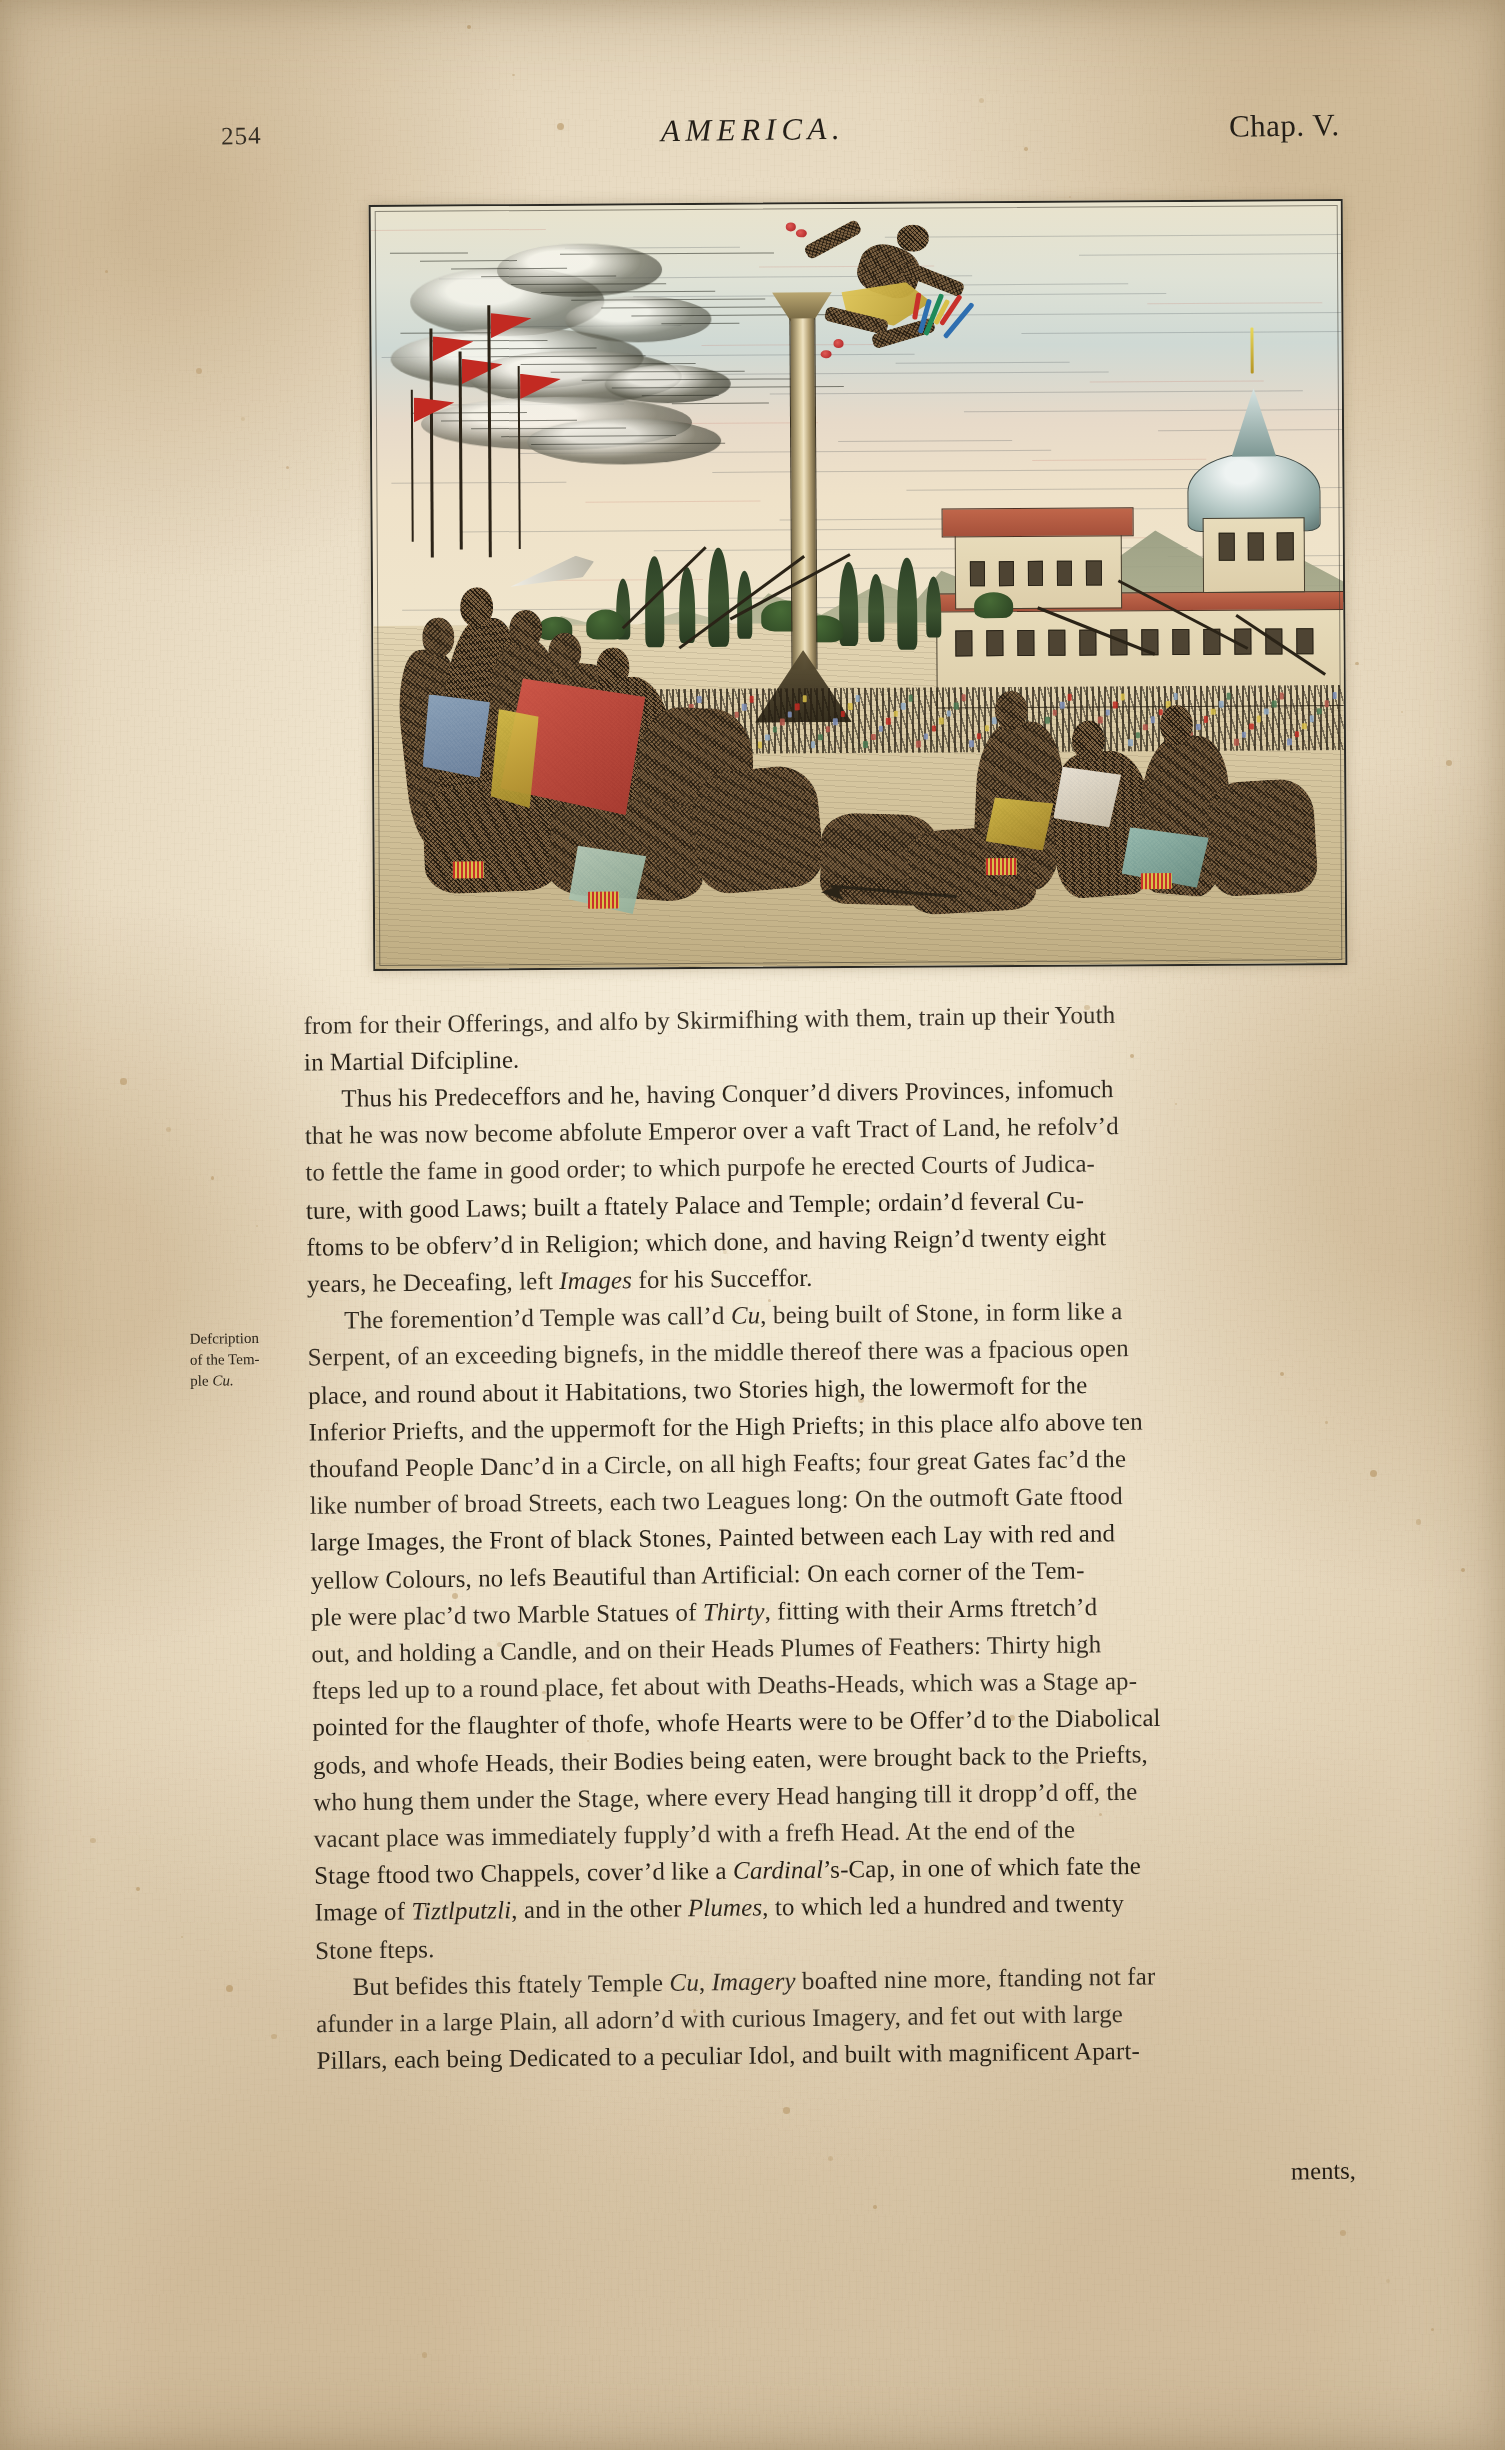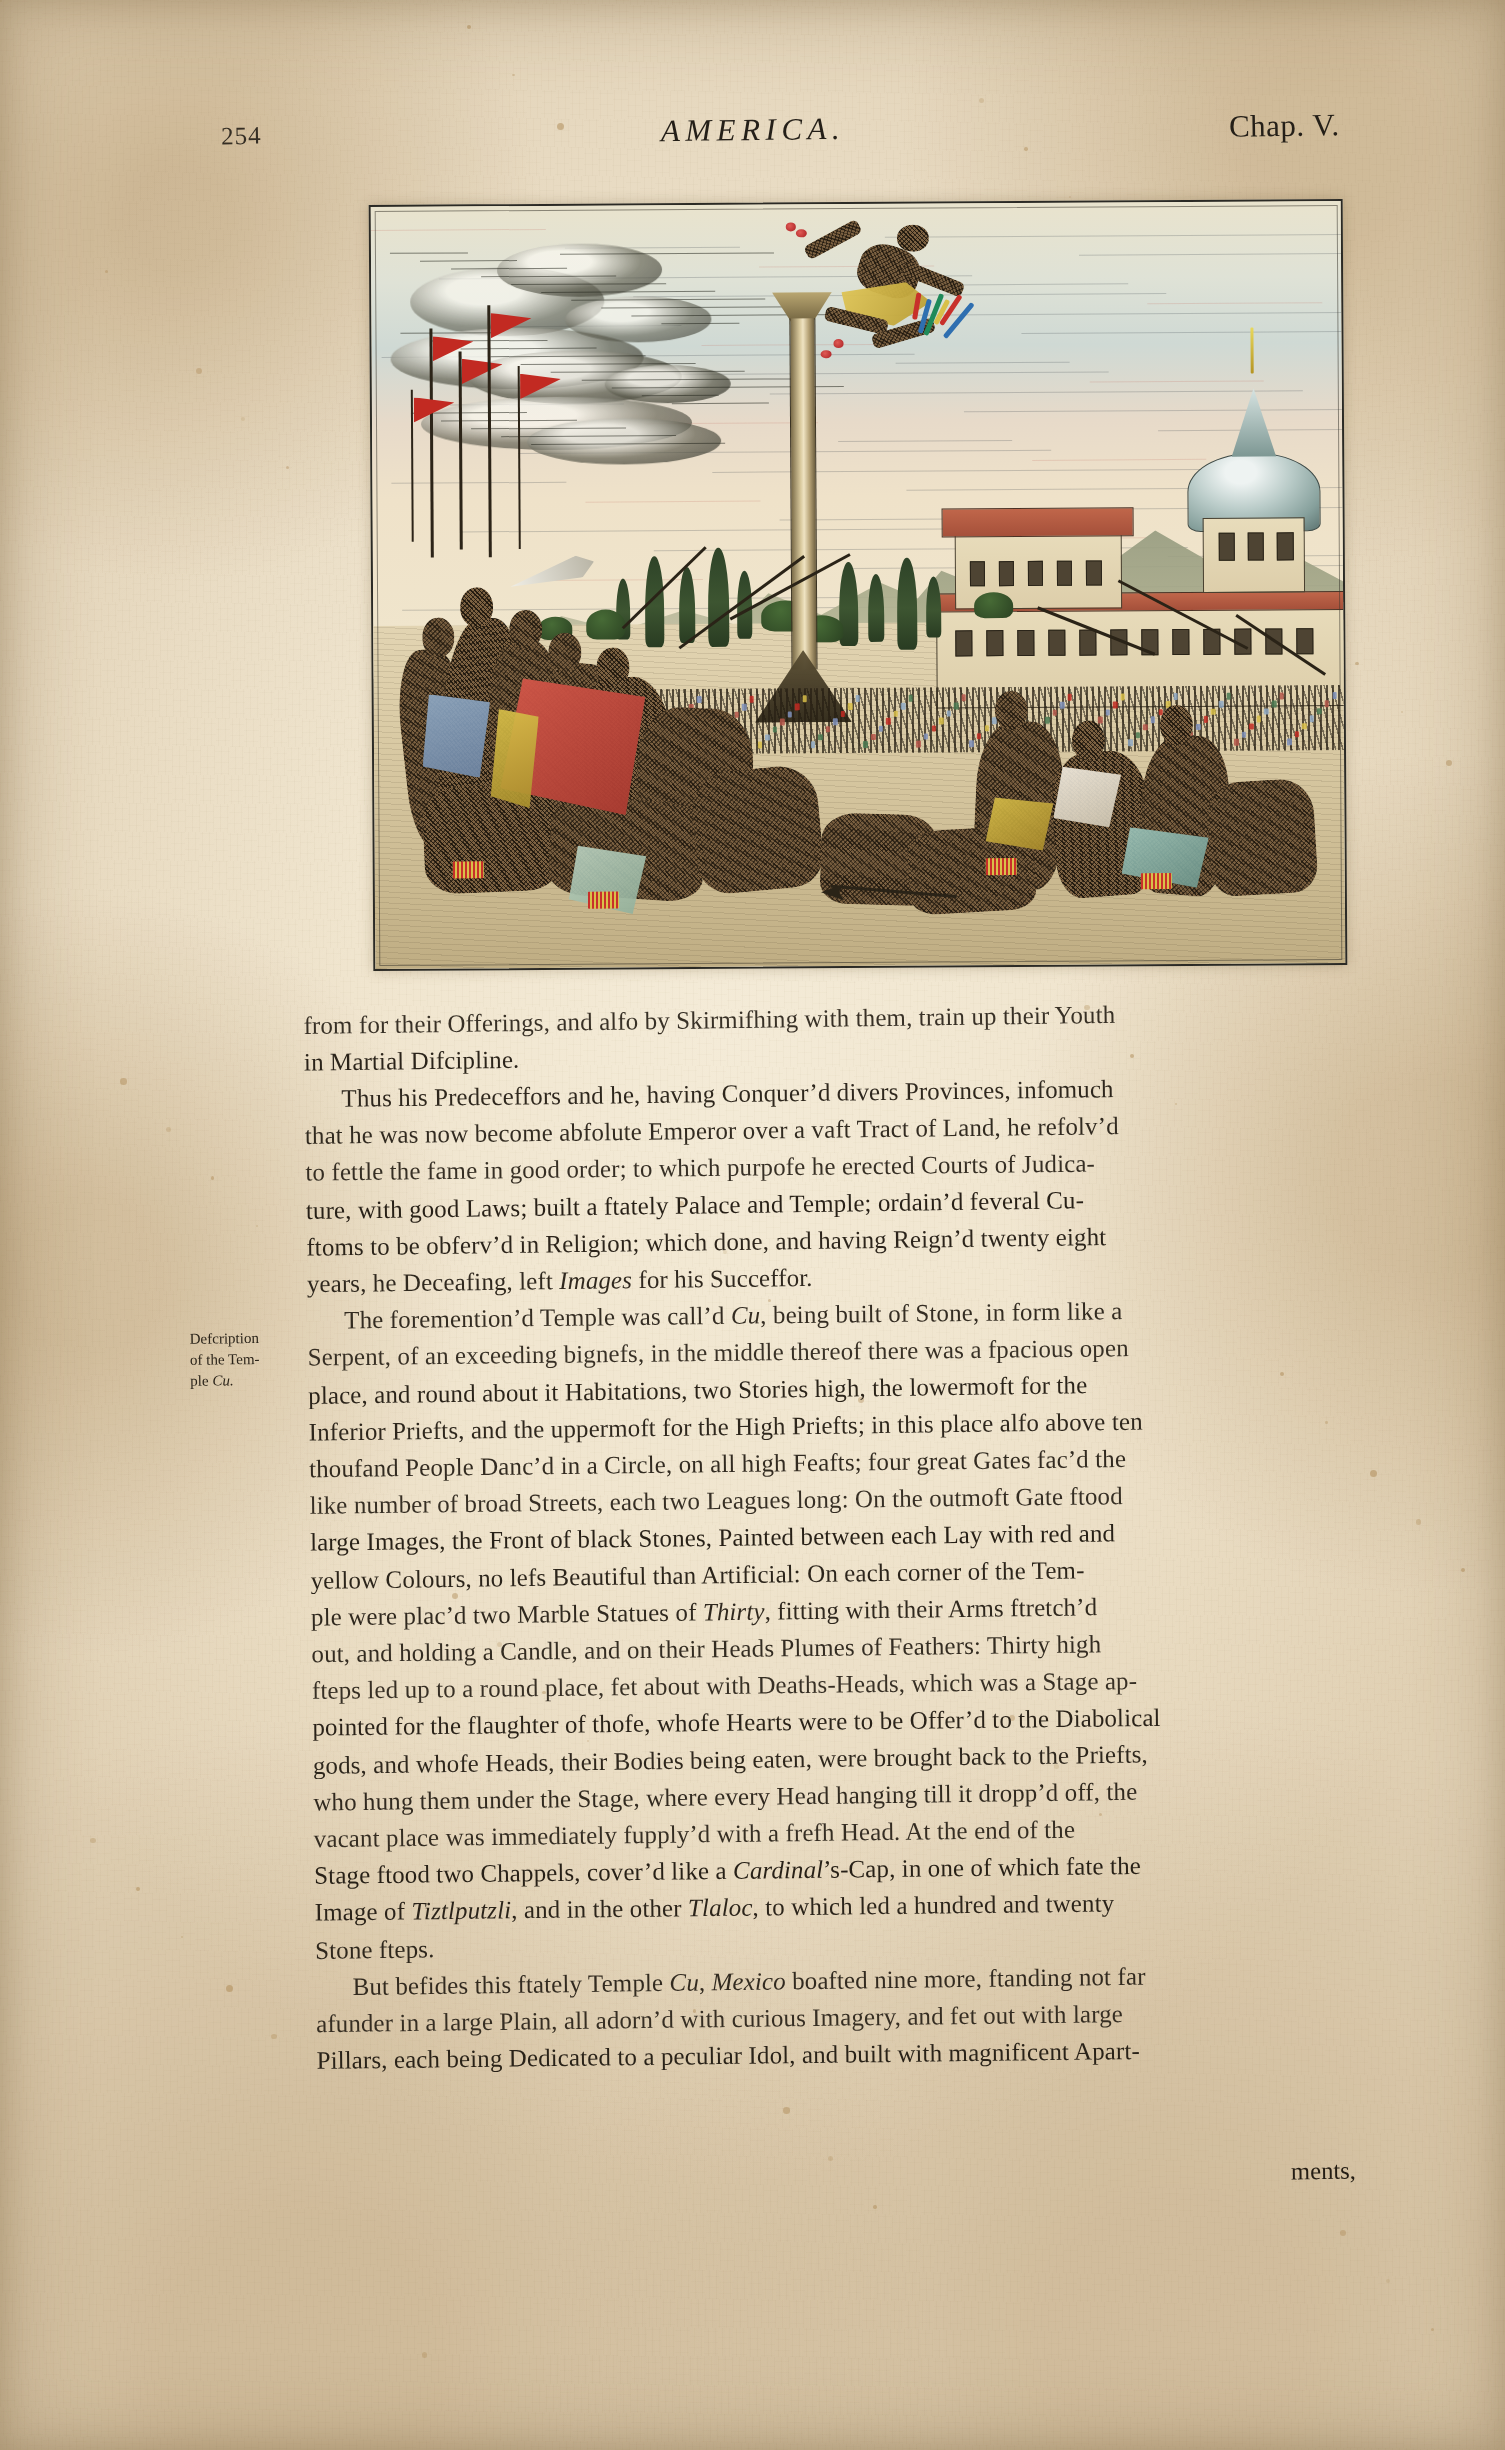--- a/index.html
+++ b/index.html
@@ -622,23 +622,23 @@
       <div class="ln" style="transform: rotate(0.07deg); opacity: 0.98;"><span>large Images, the Front of black Stones, Painted between each Lay with red and</span></div>
       <div class="ln" style="transform: rotate(-0.07deg); opacity: 0.96;"><span>yellow Colours, no lefs Beautiful than Artificial: On each corner of the Tem-</span></div>
       <div class="ln" style="transform: rotate(-0.035deg); opacity: 0.94;"><span>ple were plac’d two Marble Statues of </span><i>Thirty</i><span>, fitting with their Arms ftretch’d</span></div>
       <div class="ln" style="transform: rotate(0deg); opacity: 0.92;"><span>out, and holding a Candle, and on their Heads Plumes of Feathers: Thirty high</span></div>
       <div class="ln" style="transform: rotate(0.035deg); opacity: 0.9;"><span>fteps led up to a round place, fet about with Deaths-Heads, which was a Stage ap-</span></div>
       <div class="ln" style="transform: rotate(0.07deg); opacity: 0.97;"><span>pointed for the flaughter of thofe, whofe Hearts were to be Offer’d to the Diabolical</span></div>
       <div class="ln" style="transform: rotate(-0.07deg); opacity: 0.95;"><span>gods, and whofe Heads, their Bodies being eaten, were brought back to the Priefts,</span></div>
       <div class="ln" style="transform: rotate(-0.035deg); opacity: 0.93;"><span>who hung them under the Stage, where every Head hanging till it dropp’d off, the</span></div>
       <div class="ln" style="transform: rotate(0deg); opacity: 0.91;"><span>vacant place was immediately fupply’d with a frefh Head. At the end of the</span></div>
       <div class="ln" style="transform: rotate(0.035deg); opacity: 0.98;"><span>Stage ftood two Chappels, cover’d like a </span><i>Cardinal</i><span>’s-Cap, in one of which fate the</span></div>
-      <div class="ln" style="transform: rotate(0.07deg); opacity: 0.96;"><span>Image of </span><i>Tiztlputzli</i><span>, and in the other </span><i>Tlaloc</i><span>, to which led a hundred and twenty</span></div>
+      <div class="ln" style="transform: rotate(0.07deg); opacity: 0.96;"><span>Image of </span><i>Tiztlputzli</i><span>, and in the other </span><i>Plumes</i><span>, to which led a hundred and twenty</span></div>
       <div class="ln" style="transform: rotate(-0.07deg); opacity: 0.94;"><span>Stone fteps.</span></div>
-      <div class="ln ind" style="transform: rotate(-0.035deg); opacity: 0.92;"><span>But befides this ftately Temple </span><i>Cu</i><span>, </span><i>Mexico</i><span> boafted nine more, ftanding not far</span></div>
+      <div class="ln ind" style="transform: rotate(-0.035deg); opacity: 0.92;"><span>But befides this ftately Temple </span><i>Cu</i><span>, </span><i>Imagery</i><span> boafted nine more, ftanding not far</span></div>
       <div class="ln" style="transform: rotate(0deg); opacity: 0.9;"><span>afunder in a large Plain, all adorn’d with curious Imagery, and fet out with large</span></div>
       <div class="ln" style="transform: rotate(0.035deg); opacity: 0.97;"><span>Pillars, each being Dedicated to a peculiar Idol, and built with magnificent Apart-</span></div>
     </div>
 
   <div style="position:absolute;right:150px;top:2157px;font-size:24.6px;color:#241d14;transform:rotate(-0.8deg);z-index:16;">ments,</div>
 
   <div class="vignette"></div>
 </div>
 
 

